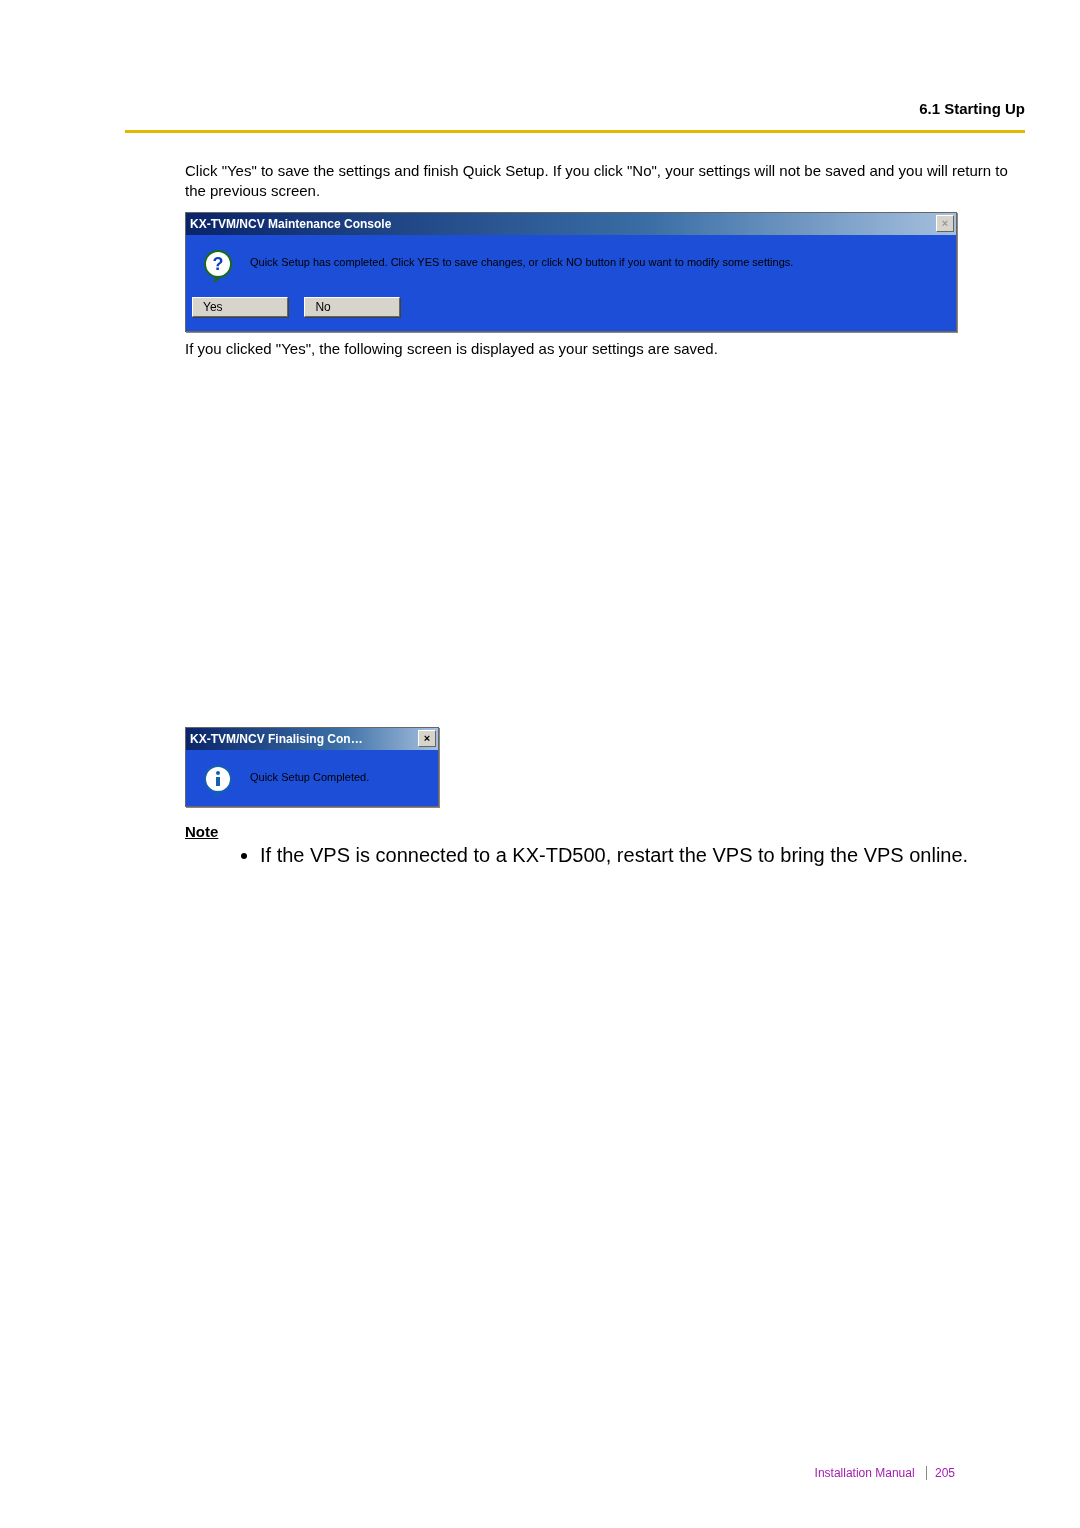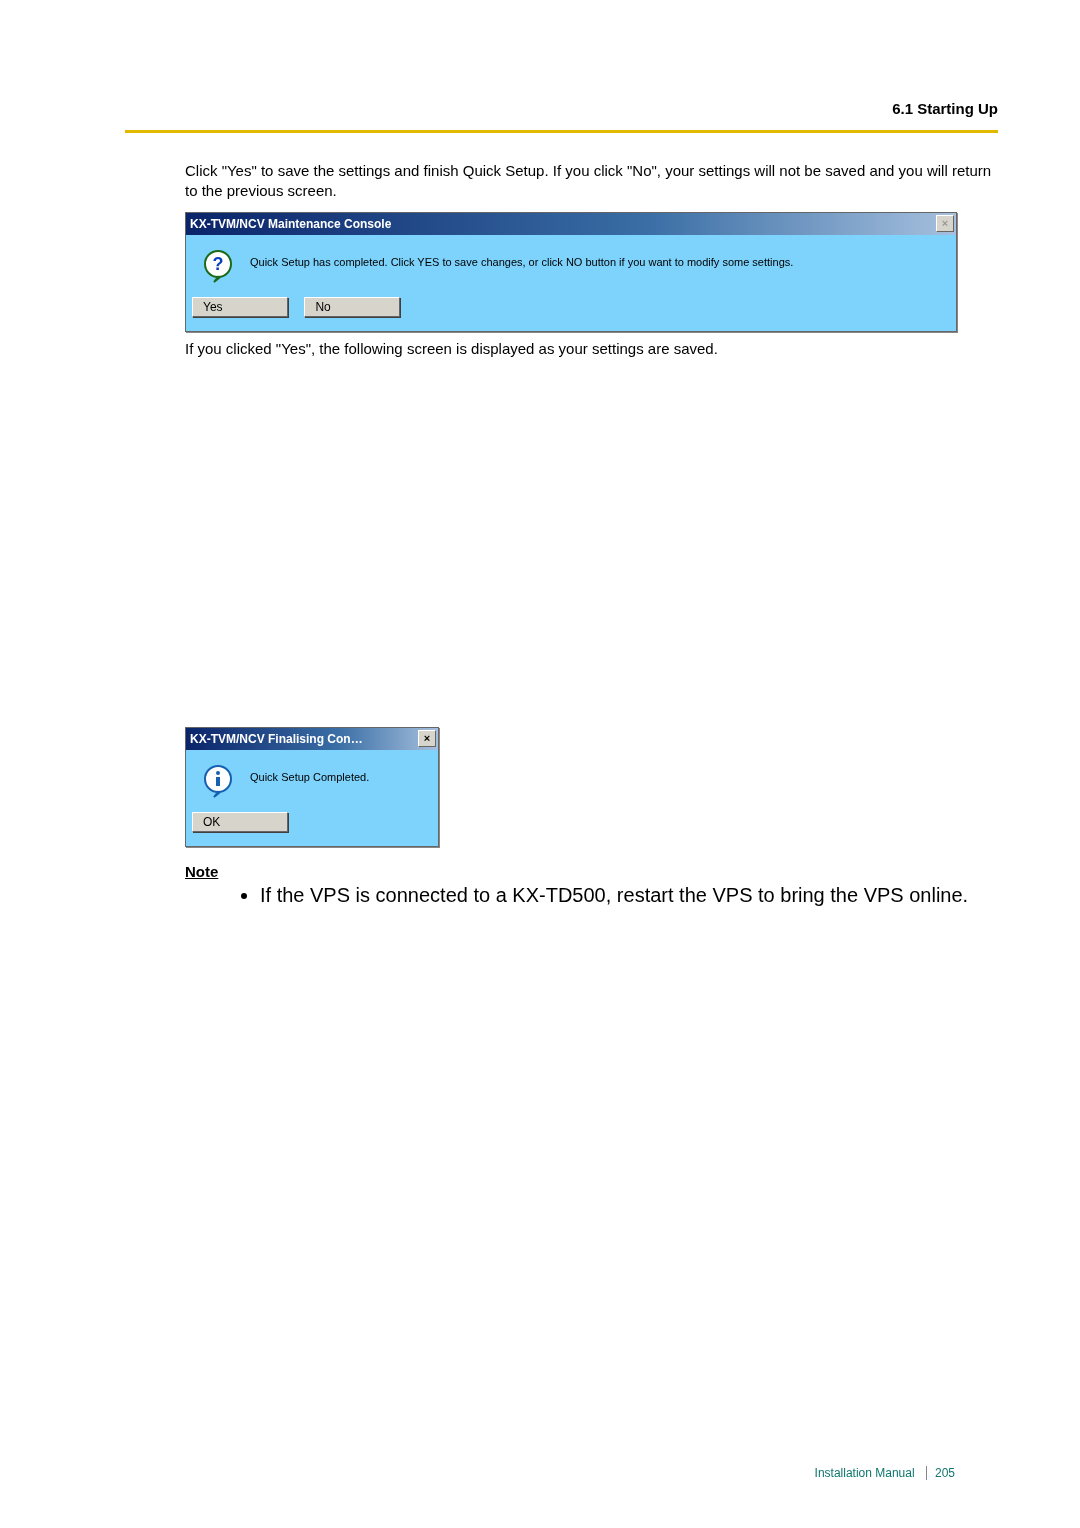--- a/index.html
+++ b/index.html
@@ -1,28 +1,28 @@
 <!DOCTYPE html>
 <html><head>
 <meta charset="utf-8">
 <style>
 html,body{margin:0;padding:0;background:#fff;font-family:Arial,Helvetica,sans-serif;color:#000}
-.page{width:1080px;height:1528px;position:relative;box-sizing:border-box;padding:100px 82px 60px 125px}
+.page{width:1080px;height:1528px;position:relative;box-sizing:border-box;padding:100px 55px 60px 125px}
 .header-area{position:relative;height:24px}
 .section-header{font-size:15px;font-weight:bold;color:#000;text-align:right}
 .rule{height:3px;background:#e3b900;margin-top:6px;margin-bottom:28px}
 .h-sub{font-size:15px;font-weight:bold;margin-left:30px;margin-bottom:6px}
 .body-text{font-size:15px;line-height:1.35;margin-left:60px;margin-right:0}
 .after-text{font-size:15px;margin-left:60px;margin-top:8px}
 .note-head{font-size:15px;font-weight:bold;text-decoration:underline;margin-left:60px;margin-top:16px}
 .note-list{margin-left:95px;margin-top:4px;font-size:20px}
 .note-list li{margin-bottom:4px}
-.footer{position:absolute;bottom:48px;right:125px;font-size:12px;color:#0f766e}
+.footer{position:absolute;bottom:48px;right:125px;font-size:12px;color:#a21caf}
 .footer .sep{border-left:1px solid #888;margin:0 8px}
-.dialog{margin-left:60px;margin-top:10px;border:1px solid #666;background:#7dd3fc;font-family:Tahoma,Arial,sans-serif;box-shadow:1px 1px 0 #888}
+.dialog{margin-left:60px;margin-top:10px;border:1px solid #666;background:#1d4ed8;font-family:Tahoma,Arial,sans-serif;box-shadow:1px 1px 0 #888}
 .d1{width:770px}
 .d2{width:252px}
 .titlebar{height:22px;display:flex;align-items:center;justify-content:space-between;padding:0 2px 0 4px;background:linear-gradient(to right,#0a246a,#3a6ea5 60%,#a6c0de);color:#fff;font-size:12px;font-weight:bold}
 .tb-left{white-space:nowrap;overflow:hidden;text-overflow:ellipsis;max-width:90%}
 .close-btn{width:16px;height:15px;background:#d7d4cc;border:1px solid #fff;border-right-color:#666;border-bottom-color:#666;display:flex;align-items:center;justify-content:center;color:#000;font-size:11px;font-weight:bold;line-height:1}
 .close-btn.dim{color:#999}
 .dlg-body{display:flex;align-items:flex-start;padding:14px 16px 8px 16px}
 .dlg-msg{font-size:11px;color:#000;margin-left:14px;line-height:1.4;padding-top:6px}
 .dlg-btnrow{padding:6px 0 14px 0}
 .win-btn{display:inline-block;min-width:74px;padding:2px 10px;font-size:12px;background:#d7d4cc;border:1px solid #fff;border-right-color:#666;border-bottom-color:#666;box-shadow:1px 1px 0 #404040;margin:0 6px;cursor:default}
@@ -76,23 +76,20 @@
     <span class="icon-bubble">
       <svg viewBox="0 0 34 34">
             <circle cx="16" cy="15" r="13" fill="#fff" stroke="#1560b0" stroke-width="2"></circle>
             <path d="M16 28 L12 33 L17 29 Z" fill="#fff" stroke="#1560b0" stroke-width="2"></path>
             <circle cx="16" cy="9" r="2" fill="#1560b0"></circle>
             <rect x="14" y="13" width="4" height="9" fill="#1560b0"></rect>
           </svg>
     </span>
     <div class="dlg-msg">Quick Setup Completed.</div>
   </div>
-  <div class="dlg-btnrow">
-    <span class="win-btn">OK</span>
-  </div>
 </div>
 
 <div class="note-head">Note</div>
 <ul class="note-list">
   <li>If the VPS is connected to a KX-TD500, restart the VPS to bring the VPS online.</li>
 </ul>
 
 <div class="footer">
   <span>Installation Manual</span>
   <span class="sep"></span>

